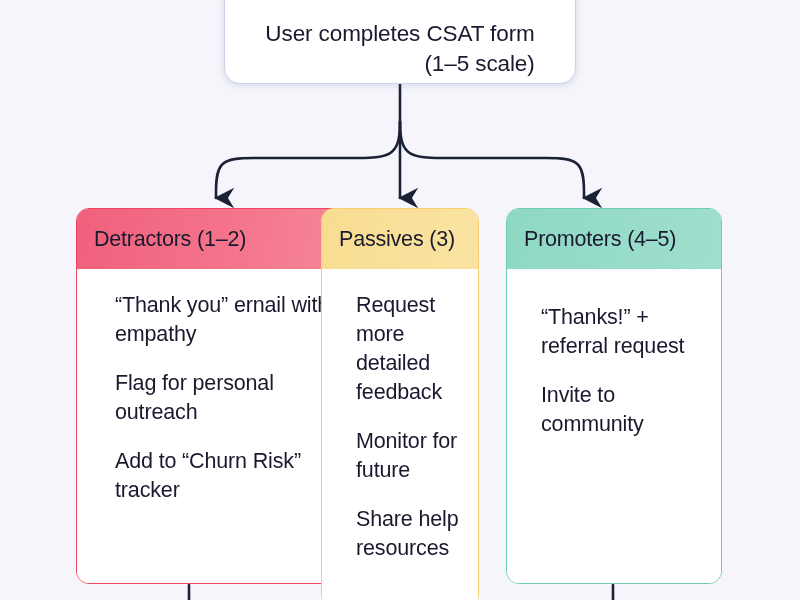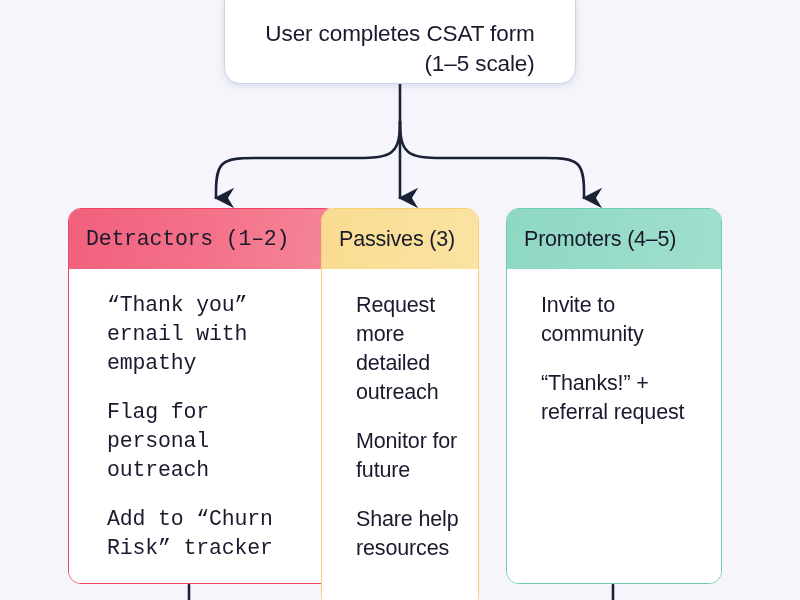--- a/index.html
+++ b/index.html
@@ -75,24 +75,23 @@
     gap:20px;
   }
   .card-item {
     font-size:21.5px;
     line-height:29px;
     letter-spacing:-.15px;
   }
 
   
   #card-detractors {
-    left:68px; top:208px;
+    left:76px; top:208px;
     width:270px; height:376px;
     border:1.6px solid #f2445f;
-    font-family:Liberation Mono, monospace;
   }
   #card-detractors .card-header {
     background:linear-gradient(100deg,#f0607c 0%,#f4738b 55%,#f58799 100%);
   }
   #card-detractors .card-body { padding-left:38px; padding-right:14px; }
 
   
   #card-passives {
     left:321px; top:208px;
     width:158px; height:400px;
@@ -102,20 +101,21 @@
     background:linear-gradient(100deg,#f8dc90 0%,#fae3a3 100%);
     align-items:center;
   }
   #card-passives .card-body { padding-left:34px; padding-right:8px; }
 
   
   #card-promoters {
     left:506px; top:208px;
     width:216px; height:376px;
     border:1.6px solid #6fcdb6;
+    gap:12px;
   }
   #card-promoters .card-header {
     background:linear-gradient(100deg,#8ed8c3 0%,#9fdfcd 100%);
   }
   #card-promoters .card-body { padding-left:34px; padding-right:10px; }
 </style>
 </head>
 <body>
 
 <div id="canvas">
@@ -166,34 +166,34 @@
   </div>
 
   <div class="card" id="card-passives">
     <div class="card-header">
       <span class="card-title">Passives (3)</span>
     </div>
     <div class="card-body">
       <div class="card-item">Request
 more
 detailed
-outreach</div>
+feedback</div>
       <div class="card-item">Monitor
 for future</div>
       <div class="card-item">Share
 help
 resources</div>
     </div>
   </div>
 
   <div class="card" id="card-promoters">
     <div class="card-header">
       <span class="card-title">Promoters (4–5)</span>
     </div>
     <div class="card-body">
+      <div class="card-item">“Thanks!” +
+referral request</div>
       <div class="card-item">Invite to
 community</div>
-      <div class="card-item">“Thanks!” +
-referral request</div>
     </div>
   </div>
 
 </div>
 
 </body></html>

